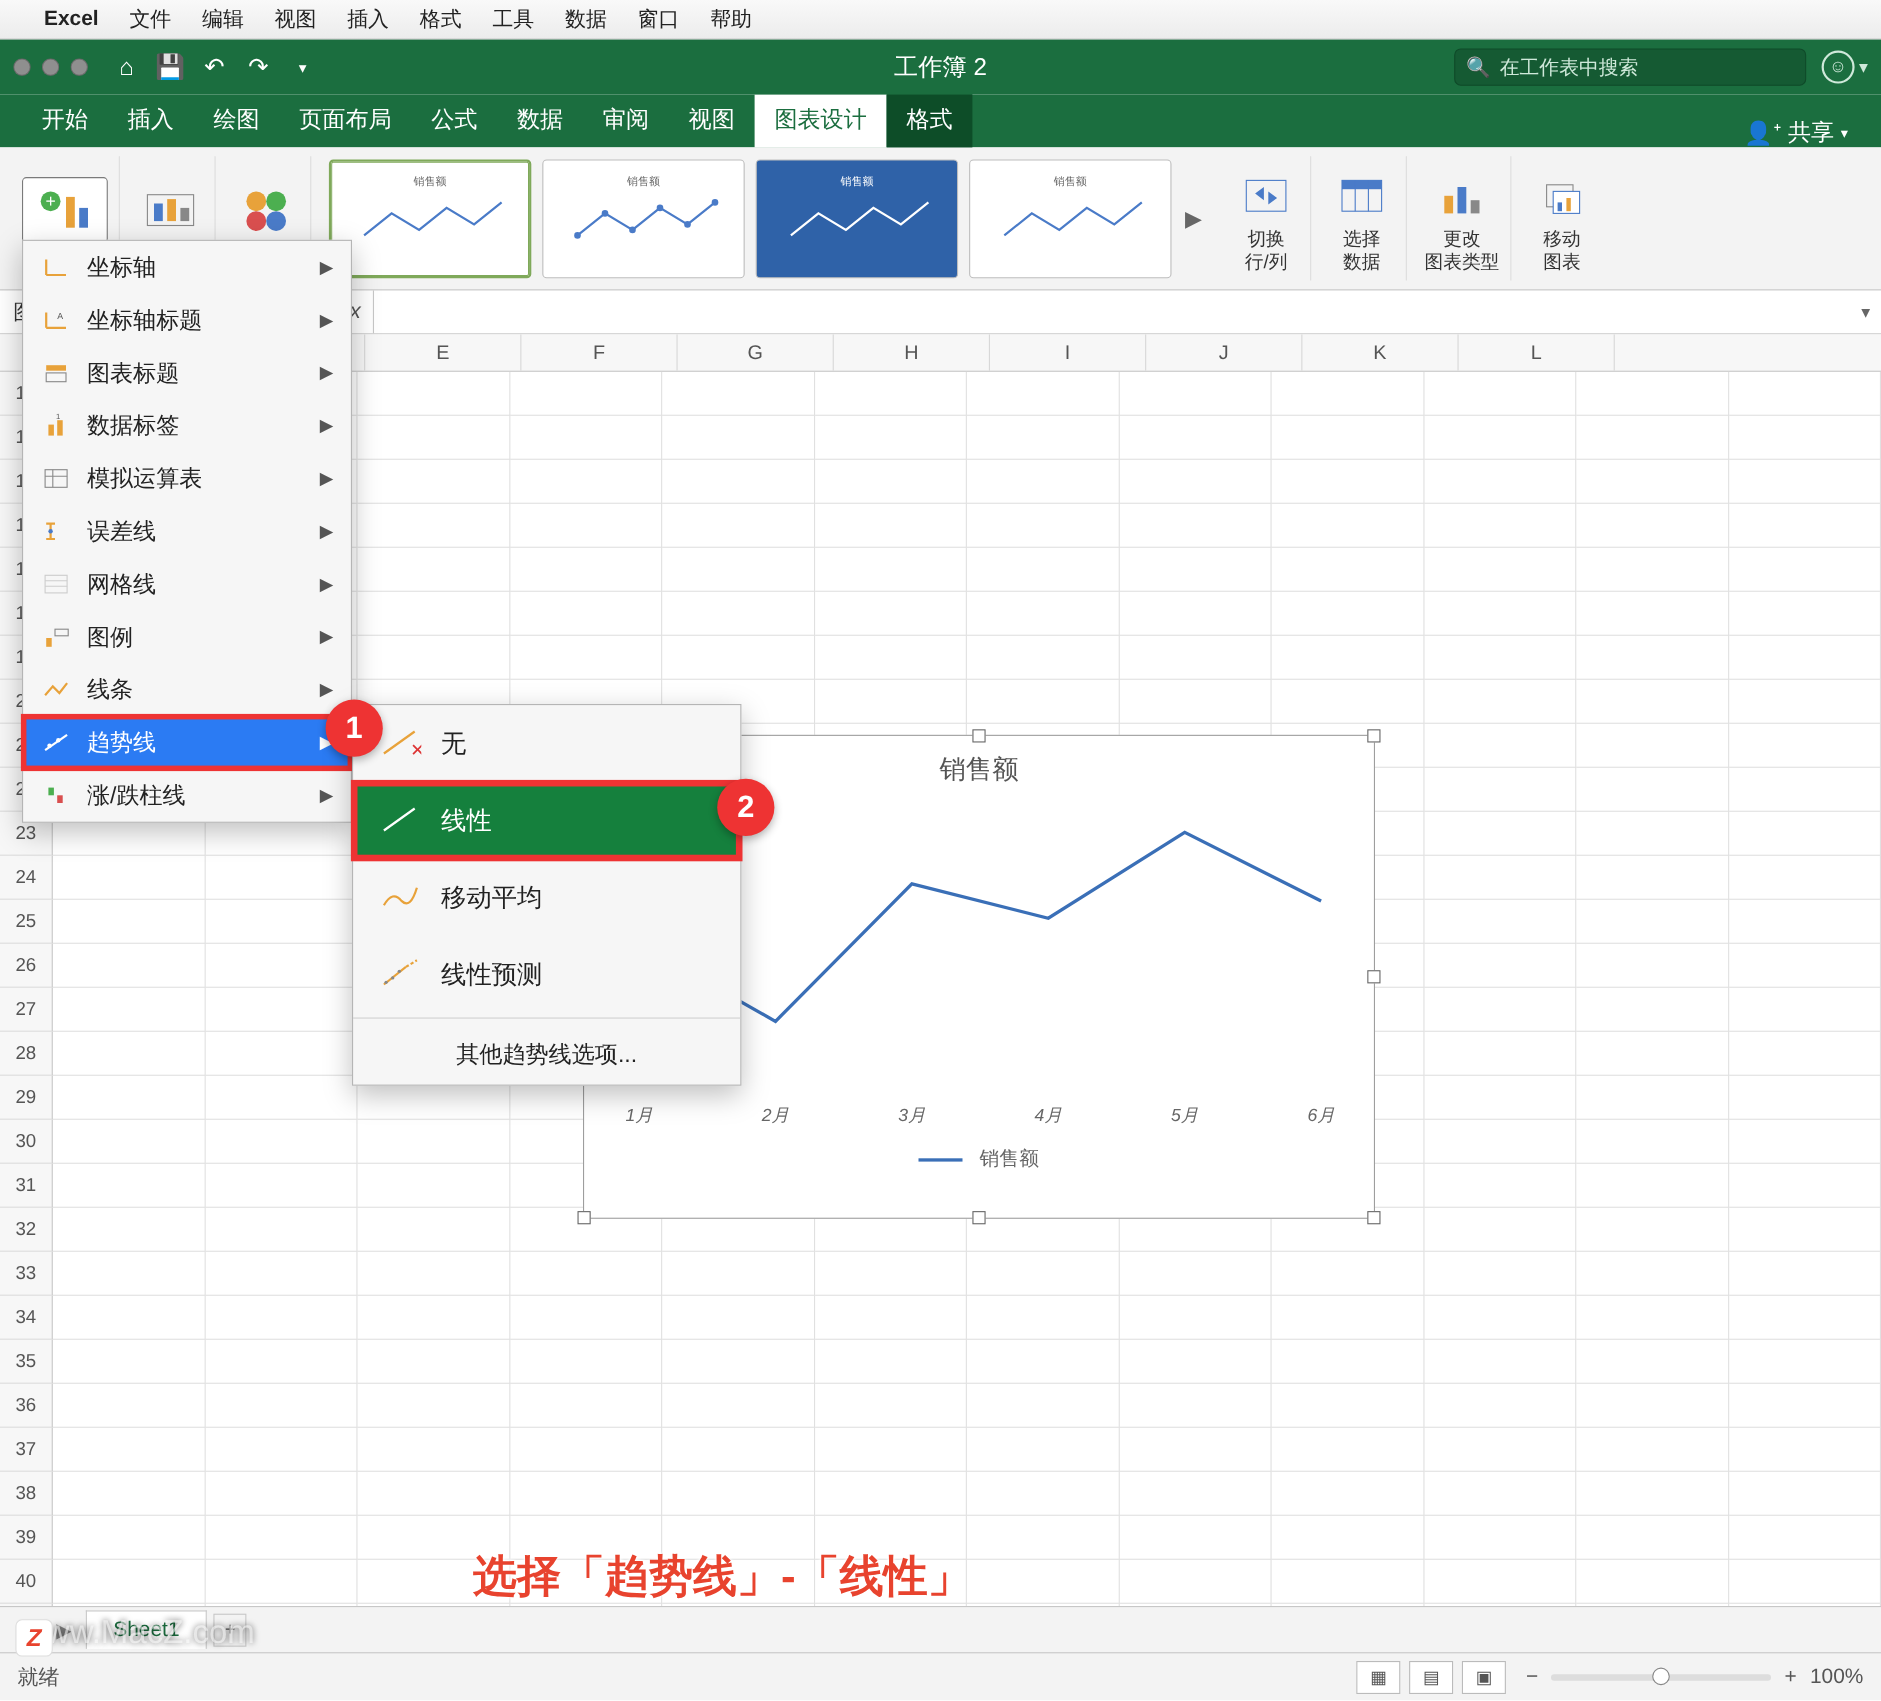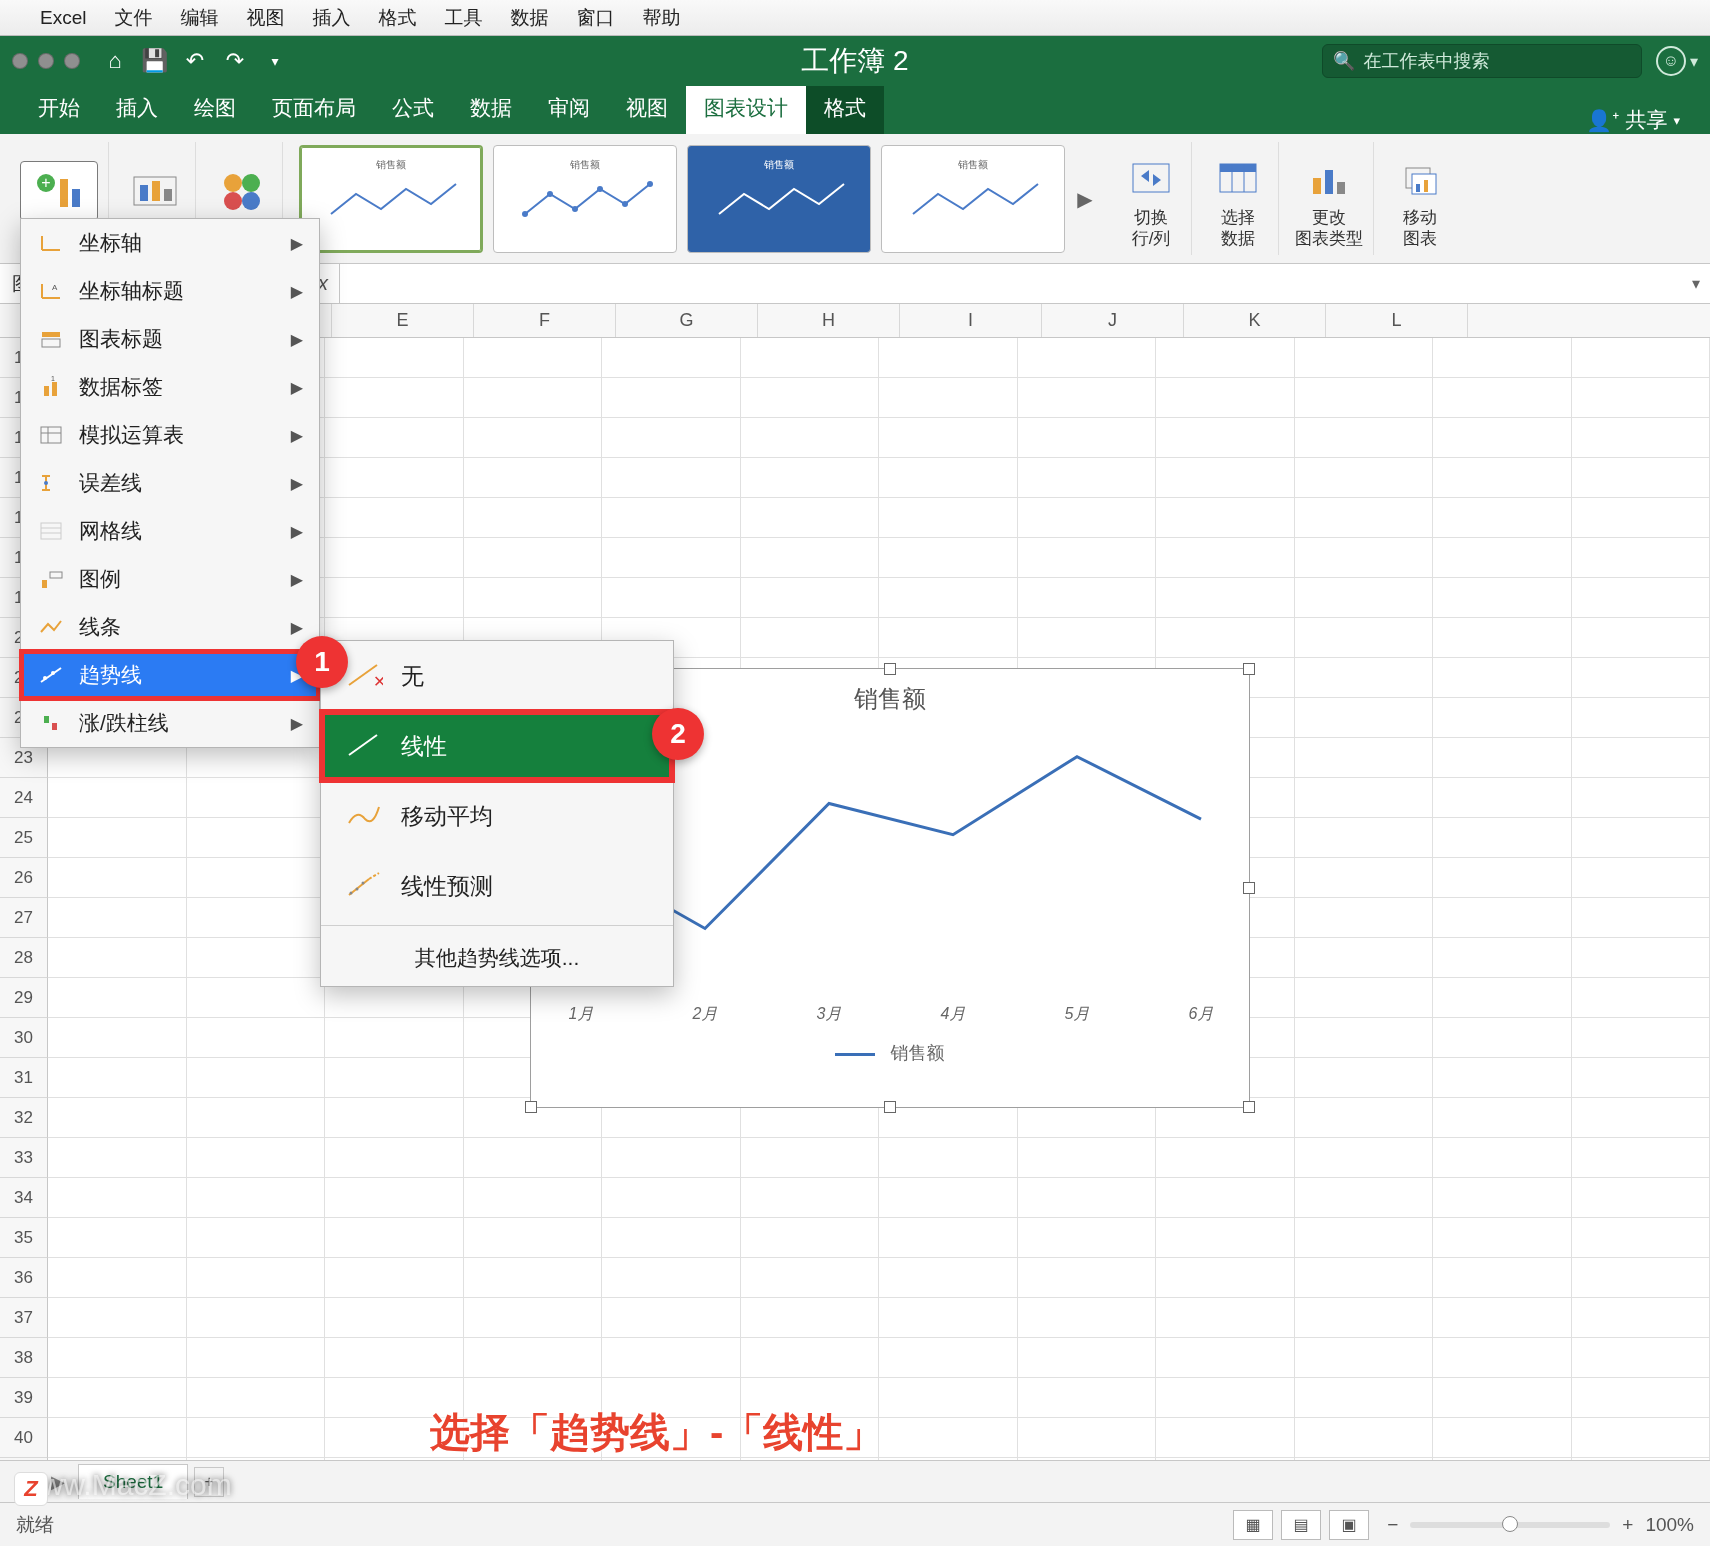--- a/index.html
+++ b/index.html
@@ -2,28 +2,28 @@
 <html><head>
 <meta charset="utf-8">
 <style>
 * { margin: 0; padding: 0; box-sizing: border-box; font-family: -apple-system, "Helvetica Neue", Arial, sans-serif; }
 body { background: #fff; width: 1710px; height: 1546px; overflow: hidden; position: relative; }
 
 
 .mac-menubar { height: 36px; background: linear-gradient(#f9f9f9,#ececec); display: flex; align-items: center; padding: 0 18px; font-size: 19px; color: #222; border-bottom: 1px solid #bbb; }
 .mac-menubar .apple { font-size: 22px; margin-right: 22px; }
 .mac-menubar .item { margin-right: 28px; }
-.mac-menubar .item.bold { font-weight: 400; }
+.mac-menubar .item.bold { font-weight: 700; }
 
 
 .titlebar { height: 50px; background: #1b6e3f; display: flex; align-items: center; padding: 0 12px; color: #fff; position: relative; }
 .traffic { display: flex; gap: 10px; margin-right: 18px; }
 .traffic span { width: 16px; height: 16px; border-radius: 50%; background: #8f8f8f; display:inline-block; border:1px solid rgba(0,0,0,.25);}
 .tbicon { width: 34px; height: 34px; display: inline-flex; align-items: center; justify-content: center; color: #fff; font-size: 22px; margin-right: 6px; }
-.titlebar .center { position: absolute; left: 50%; transform: translateX(-50%); font-size: 28px; color:#fff;}
+.titlebar .center { position: absolute; left: 50%; transform: translateX(-50%); font-size: 22px; color:#fff;}
 .titlebar .searchbox { margin-left: auto; background: #155a33; border:1px solid #0f4a29; border-radius: 6px; height: 34px; width: 320px; display: flex; align-items: center; padding: 0 10px; color: #cfe9da; font-size: 18px;}
 .titlebar .searchbox .mag { margin-right: 8px; }
 .titlebar .smiley { margin-left: 14px; width: 30px; height:30px; border:2px solid #cfe9da; border-radius:50%; display:flex;align-items:center;justify-content:center;color:#cfe9da;font-size:16px;}
 .titlebar .drop { color:#cfe9da; margin-left:4px;}
 
 
 .ribbon-tabs { height: 48px; background: #1b6e3f; display: flex; align-items: flex-end; padding: 0 20px; color: #fff; font-size: 21px;}
 .ribbon-tabs .tab { padding: 10px 18px 12px; cursor: pointer; }
 .ribbon-tabs .tab.active { background: #fff; color: #1b6e3f; font-weight: 500;}
 .ribbon-tabs .tab.context { background: #0d4d28; color:#fff;}

